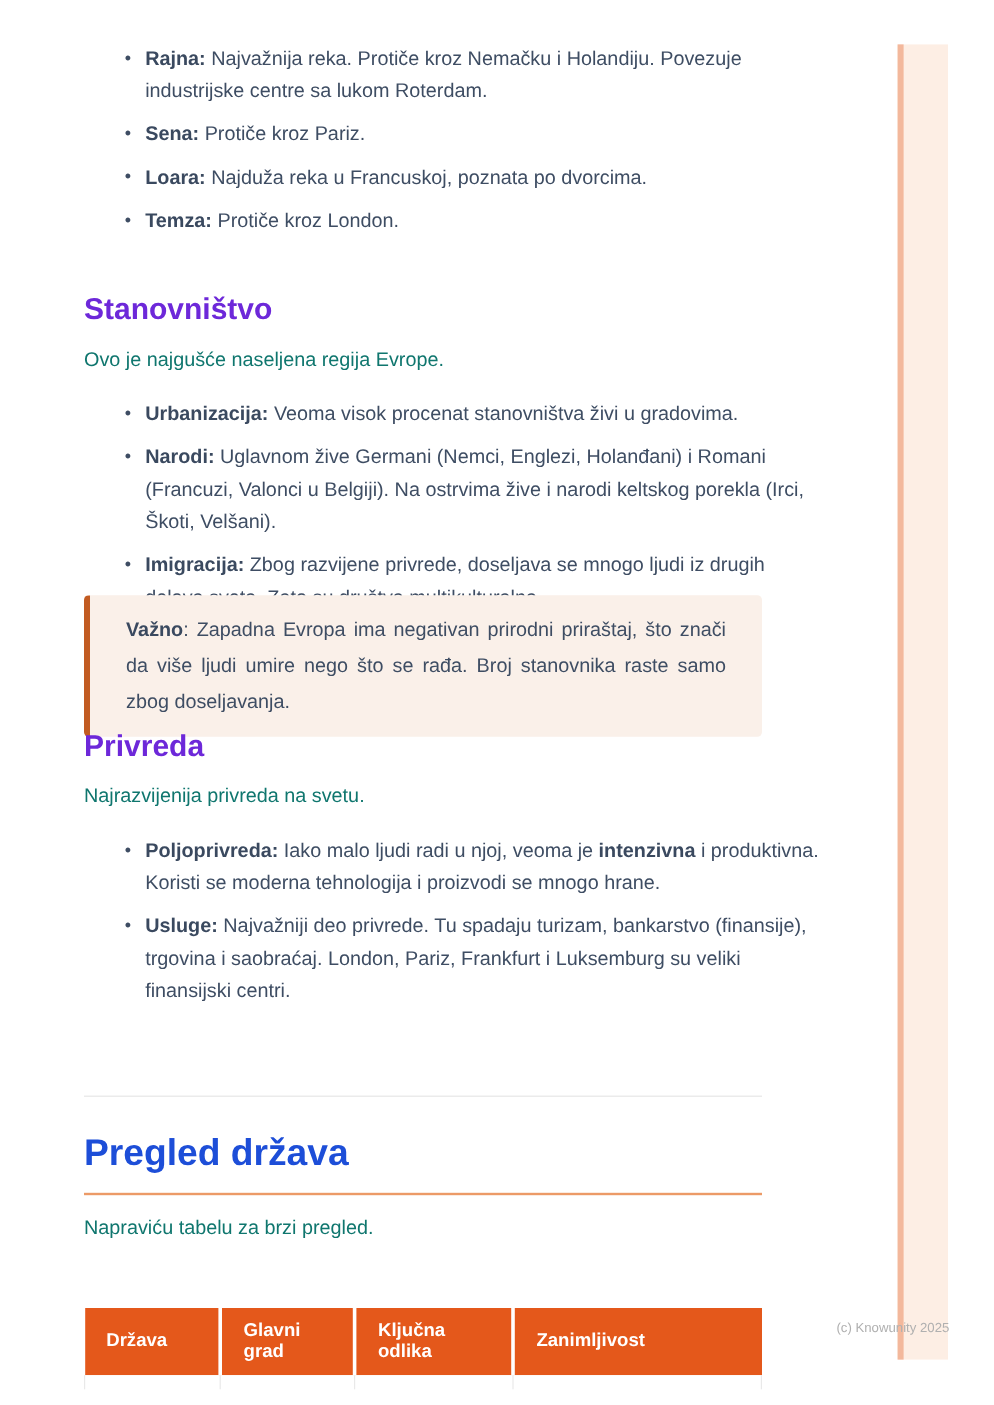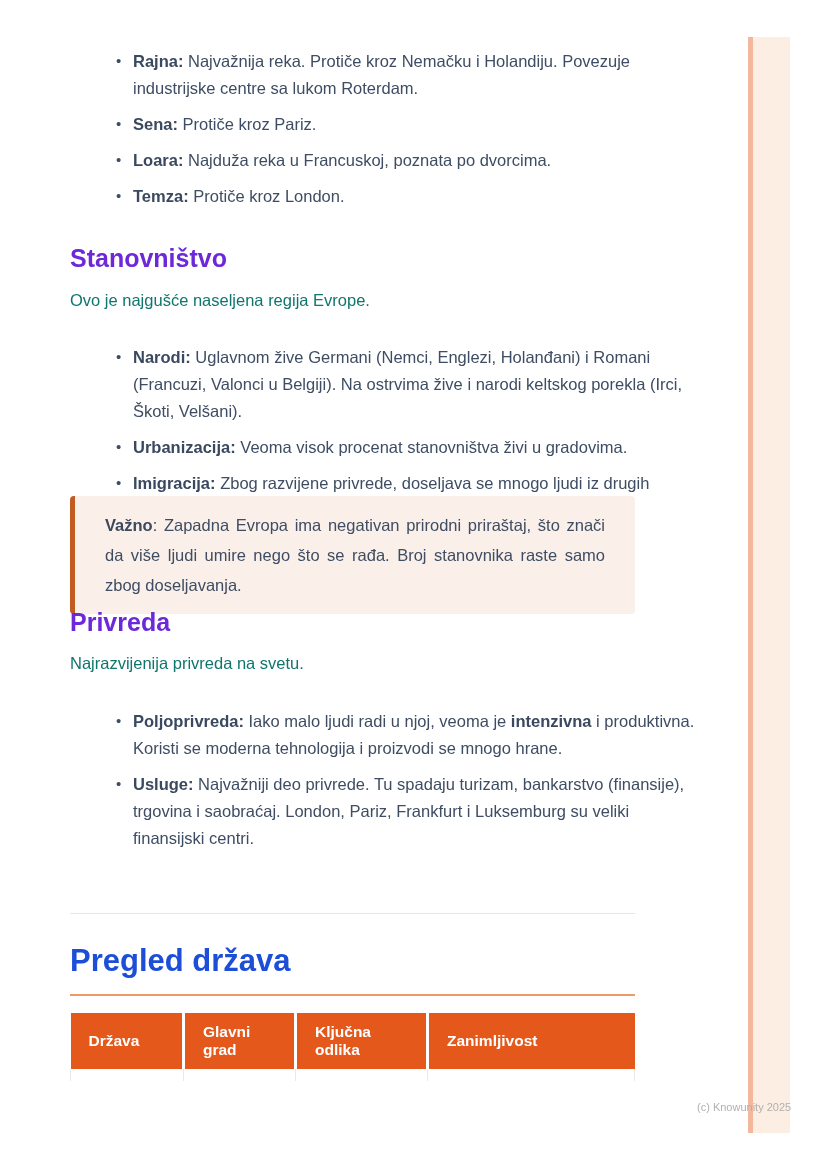--- a/index.html
+++ b/index.html
@@ -8,21 +8,21 @@
     font-family:"Liberation Sans","DejaVu Sans",sans-serif;color:#3e4d63;
   }
   .content{position:absolute;left:70px;top:0;width:565px;}
   .abs{position:absolute;left:0;width:565px;}
 
   
   p.body{margin:0;font-size:16.5px;line-height:27px;color:#0f766e;}
   strong{font-weight:700;color:#3a495f;}
 
   
-  ul.doc-list{list-style:none;margin:12px;padding:0 0 0 51px;font-size:16.5px;line-height:27px;}
+  ul.doc-list{list-style:none;margin:0;padding:0 0 0 51px;font-size:16.5px;line-height:27px;}
   ul.doc-list li{position:relative;margin-bottom:9px;}
   ul.doc-list li::before{content:"\2022";position:absolute;left:-17px;top:-1px;font-size:15px;color:#3e4d63;}
 
   
   h2.sec{margin:0;font-size:25px;line-height:32px;font-weight:700;color:#6d28d9;}
   h1.big{margin:0;font-size:31px;line-height:40px;font-weight:700;color:#1d4ed8;}
   .h1-underline{height:2px;background:#ec9a67;}
 
   .divider{height:1px;background:#e7e7e7;}
 
@@ -63,43 +63,43 @@
     <ul class="doc-list abs" style="top:36px;">
       <li><strong>Rajna:</strong><span> Najvažnija reka. Protiče kroz Nemačku i Holandiju. Povezuje industrijske centre sa lukom Roterdam.</span></li>
       <li><strong>Sena:</strong><span> Protiče kroz Pariz.</span></li>
       <li><strong>Loara:</strong><span> Najduža reka u Francuskoj, poznata po dvorcima.</span></li>
       <li><strong>Temza:</strong><span> Protiče kroz London.</span></li>
     </ul>
 
     <h2 class="sec abs" style="top:242px;">Stanovništvo</h2>
     <p class="body abs" style="top:287px;">Ovo je najgušće naseljena regija Evrope.</p>
     <ul class="doc-list abs" style="top:332px;">
+      <li><strong>Urbanizacija:</strong><span> Veoma visok procenat stanovništva živi u gradovima.</span></li>
       <li><strong>Narodi:</strong><span> Uglavnom žive Germani (Nemci, Englezi, Holanđani) i Romani (Francuzi, Valonci u Belgiji). Na ostrvima žive i narodi keltskog porekla (Irci, Škoti, Velšani).</span></li>
-      <li><strong>Urbanizacija:</strong><span> Veoma visok procenat stanovništva živi u gradovima.</span></li>
       <li><strong>Imigracija:</strong><span> Zbog razvijene privrede, doseljava se mnogo ljudi iz drugih delova sveta. Zato su društva multikulturalna.</span></li>
     </ul>
 
     <div class="callout abs" style="top:496px;">
       <p><strong>Važno</strong><span>: Zapadna Evropa ima negativan prirodni priraštaj, što znači da više ljudi umire nego što se rađa. Broj stanovnika raste samo zbog doseljavanja.</span></p>
     </div>
 
     <h2 class="sec abs" style="top:606px;">Privreda</h2>
     <p class="body abs" style="top:650px;">Najrazvijenija privreda na svetu.</p>
     <ul class="doc-list abs" style="top:696px;">
       <li><strong>Poljoprivreda:</strong><span> Iako malo ljudi radi u njoj, veoma je </span><strong>intenzivna</strong><span> i produktivna. Koristi se moderna tehnologija i proizvodi se mnogo hrane.</span></li>
       <li><strong>Usluge:</strong><span> Najvažniji deo privrede. Tu spadaju turizam, bankarstvo (finansije), trgovina i saobraćaj. London, Pariz, Frankfurt i Luksemburg su veliki finansijski centri.</span></li>
     </ul>
 
     <div class="divider abs" style="top:913px;"></div>
 
     <h1 class="big abs" style="top:941px;">Pregled država</h1>
     <div class="h1-underline abs" style="top:994px;"></div>
     <p class="body abs" style="top:1010px;">Napraviću tabelu za brzi pregled.</p>
 
-    <div class="tbl-wrap abs" style="top:1013px;">
+    <div class="tbl-wrap abs" style="top:1090px;">
       <table class="doc-table">
         <colgroup>
             <col style="width:113px">
             <col style="width:112px">
             <col style="width:132px">
             <col>
           </colgroup>
         <thead>
           <tr>
             <th>Država</th>

